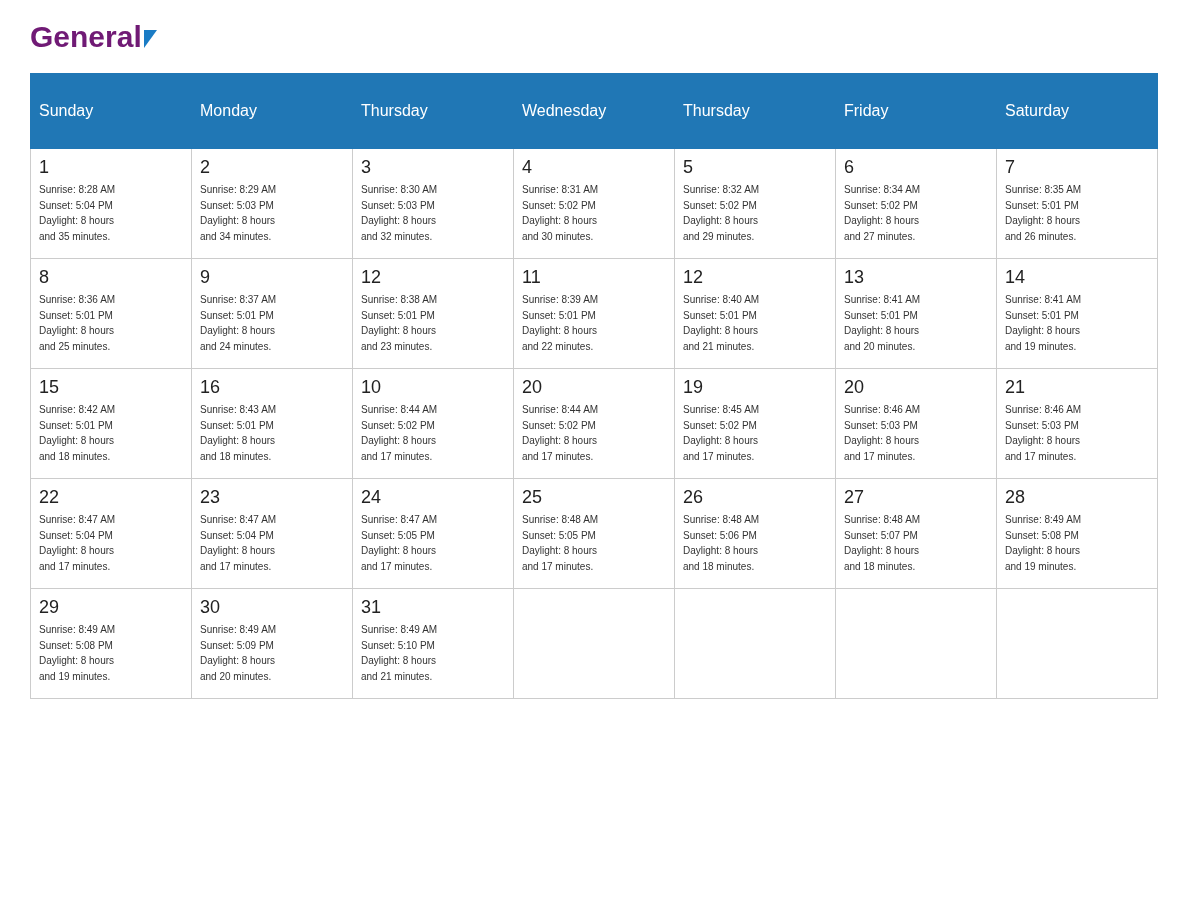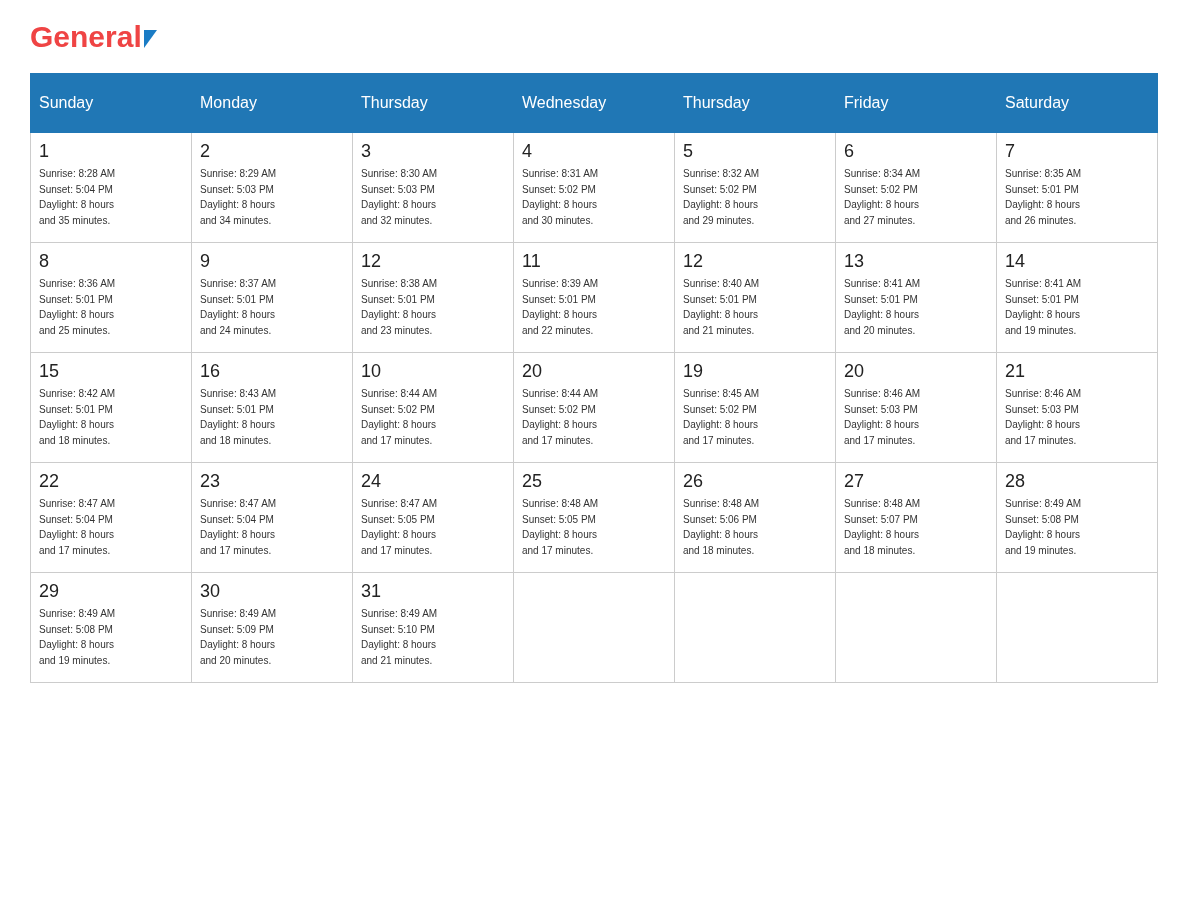--- a/index.html
+++ b/index.html
@@ -31,21 +31,21 @@
       margin-top: 4px;
     }
     .calendar-table {
       width: 100%;
       border-collapse: collapse;
       table-layout: fixed;
     }
     .calendar-table thead th {
       background-color: #2077b5;
       color: #fff;
-      padding: 20px 8px;
+      padding: 28px 8px;
       font-size: 16px;
       font-weight: normal;
       text-align: left;
       border: 1px solid #2077b5;
     }
     .calendar-table tbody td {
       vertical-align: top;
       padding: 8px 8px 12px 8px;
       border: 1px solid #ccc;
       font-size: 13px;
@@ -63,21 +63,21 @@
       font-size: 10px;
       line-height: 1.55;
       color: #333;
     }
     .empty-cell {
       background: #fff;
     }
     .logo-word {
       font-size: 30px;
       font-weight: bold;
-      color: #ef4444;
+      color: #701a75;
     }
     .logo-bottom {
       color: #1a7cc5;
       font-size: 30px;
       font-weight: bold;
     }
     .logo-wrapper {
       line-height: 1.1;
     }
     .logo-line1 {

